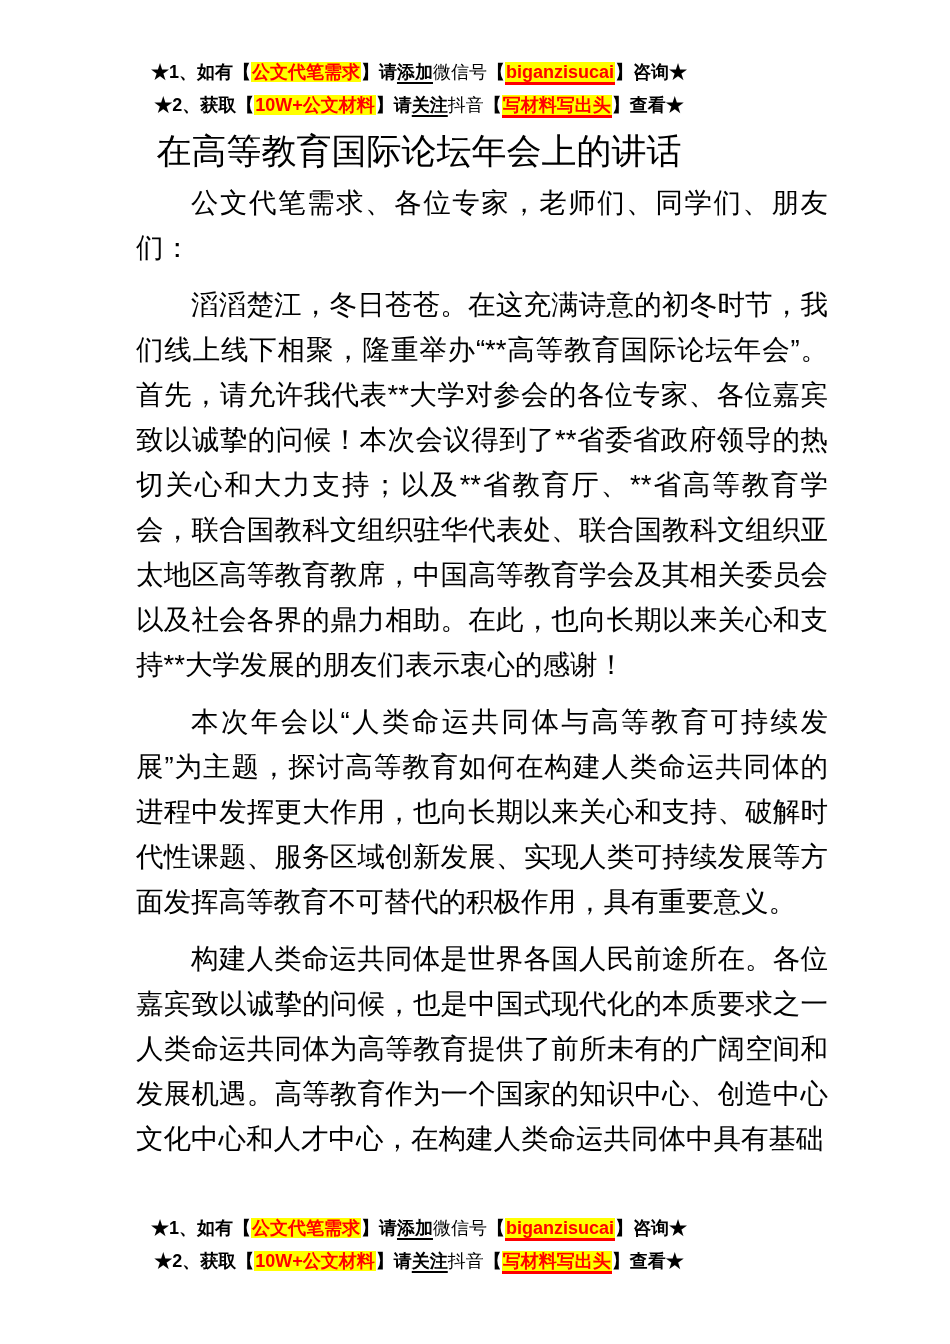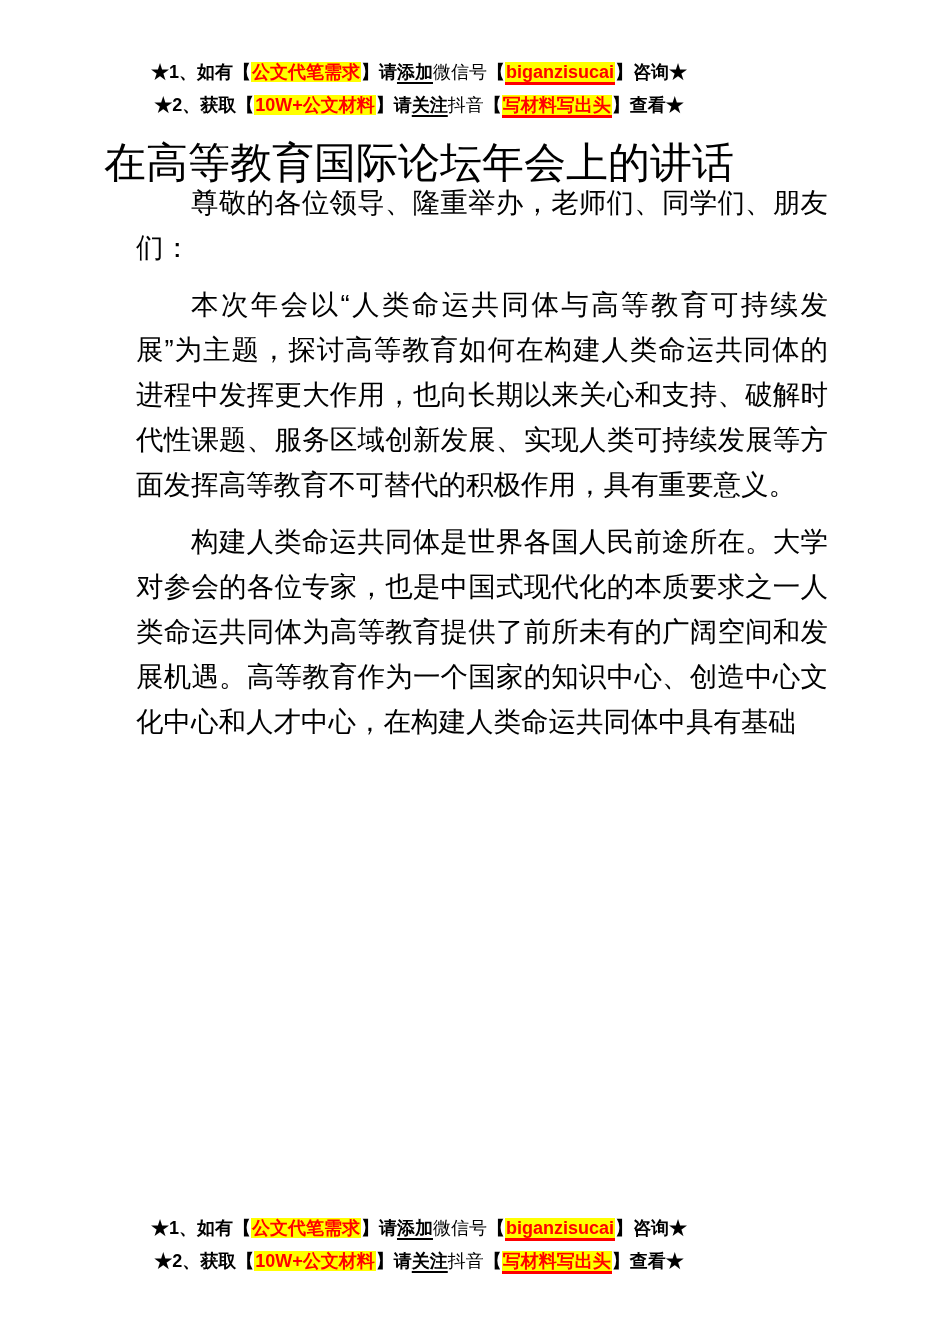--- a/index.html
+++ b/index.html
@@ -37,23 +37,23 @@
     background: #ffff00;
     font-weight: 700;
     padding: 0 1px;
   }
   .seg-hlu { border-bottom: 3px solid #ff0000; }
   
   .doc-title {
     position: absolute;
     top: 122px;
     left: 0; right: 0;
-    margin: 16px;
+    margin: 4px;
     text-align: center;
-    font-size: 42px;
+    font-size: 35px;
     font-weight: 400;
     line-height: 50px;
   }
   
   .doc-body {
     position: absolute;
     top: 180px;
     left: 136px;
     width: 692px;
     font-size: 27.5px;
@@ -71,23 +71,24 @@
 <div class="page">
 
   <div class="notice notice-top">
     <div class="notice-line"><span class="seg-b">★1、如有【</span><span class="seg-hl">公文代笔需求</span><span class="seg-b">】请</span><span class="seg-bu">添加</span><span class="seg-r">微信号</span><span class="seg-b">【</span><span class="seg-hlu">biganzisucai</span><span class="seg-b">】咨询★</span></div>
     <div class="notice-line"><span class="seg-b">★2、获取【</span><span class="seg-hl">10W+公文材料</span><span class="seg-b">】请</span><span class="seg-bu">关注</span><span class="seg-r">抖音</span><span class="seg-b">【</span><span class="seg-hlu">写材料写出头</span><span class="seg-b">】查看★</span></div>
   </div>
 
   <h1 class="doc-title">在高等教育国际论坛年会上的讲话</h1>
 
   <div class="doc-body">
-    <p>尊敬的各位领导、隆重举办，老师们、同学们、朋友们：</p>
+    <p>公文代笔需求、各位专家，老师们、同学们、朋友们：</p>
+    <p>滔滔楚江，冬日苍苍。在这充满诗意的初冬时节，我们线上线下相聚，隆重举办“**高等教育国际论坛年会”。首先，请允许我代表**大学对参会的各位专家、各位嘉宾致以诚挚的问候！本次会议得到了**省委省政府领导的热切关心和大力支持；以及**省教育厅、**省高等教育学会，联合国教科文组织驻华代表处、联合国教科文组织亚太地区高等教育教席，中国高等教育学会及其相关委员会以及社会各界的鼎力相助。在此，也向长期以来关心和支持**大学发展的朋友们表示衷心的感谢！</p>
     <p>本次年会以“人类命运共同体与高等教育可持续发展”为主题，探讨高等教育如何在构建人类命运共同体的进程中发挥更大作用，也向长期以来关心和支持、破解时代性课题、服务区域创新发展、实现人类可持续发展等方面发挥高等教育不可替代的积极作用，具有重要意义。</p>
-    <p>构建人类命运共同体是世界各国人民前途所在。大学对参会的各位专家，也是中国式现代化的本质要求之一人类命运共同体为高等教育提供了前所未有的广阔空间和发展机遇。高等教育作为一个国家的知识中心、创造中心文化中心和人才中心，在构建人类命运共同体中具有基础</p>
+    <p>构建人类命运共同体是世界各国人民前途所在。各位嘉宾致以诚挚的问候，也是中国式现代化的本质要求之一人类命运共同体为高等教育提供了前所未有的广阔空间和发展机遇。高等教育作为一个国家的知识中心、创造中心文化中心和人才中心，在构建人类命运共同体中具有基础</p>
   </div>
 
   <div class="notice notice-bottom">
     <div class="notice-line"><span class="seg-b">★1、如有【</span><span class="seg-hl">公文代笔需求</span><span class="seg-b">】请</span><span class="seg-bu">添加</span><span class="seg-r">微信号</span><span class="seg-b">【</span><span class="seg-hlu">biganzisucai</span><span class="seg-b">】咨询★</span></div>
     <div class="notice-line"><span class="seg-b">★2、获取【</span><span class="seg-hl">10W+公文材料</span><span class="seg-b">】请</span><span class="seg-bu">关注</span><span class="seg-r">抖音</span><span class="seg-b">【</span><span class="seg-hlu">写材料写出头</span><span class="seg-b">】查看★</span></div>
   </div>
 
 </div>
 
 </body></html>

